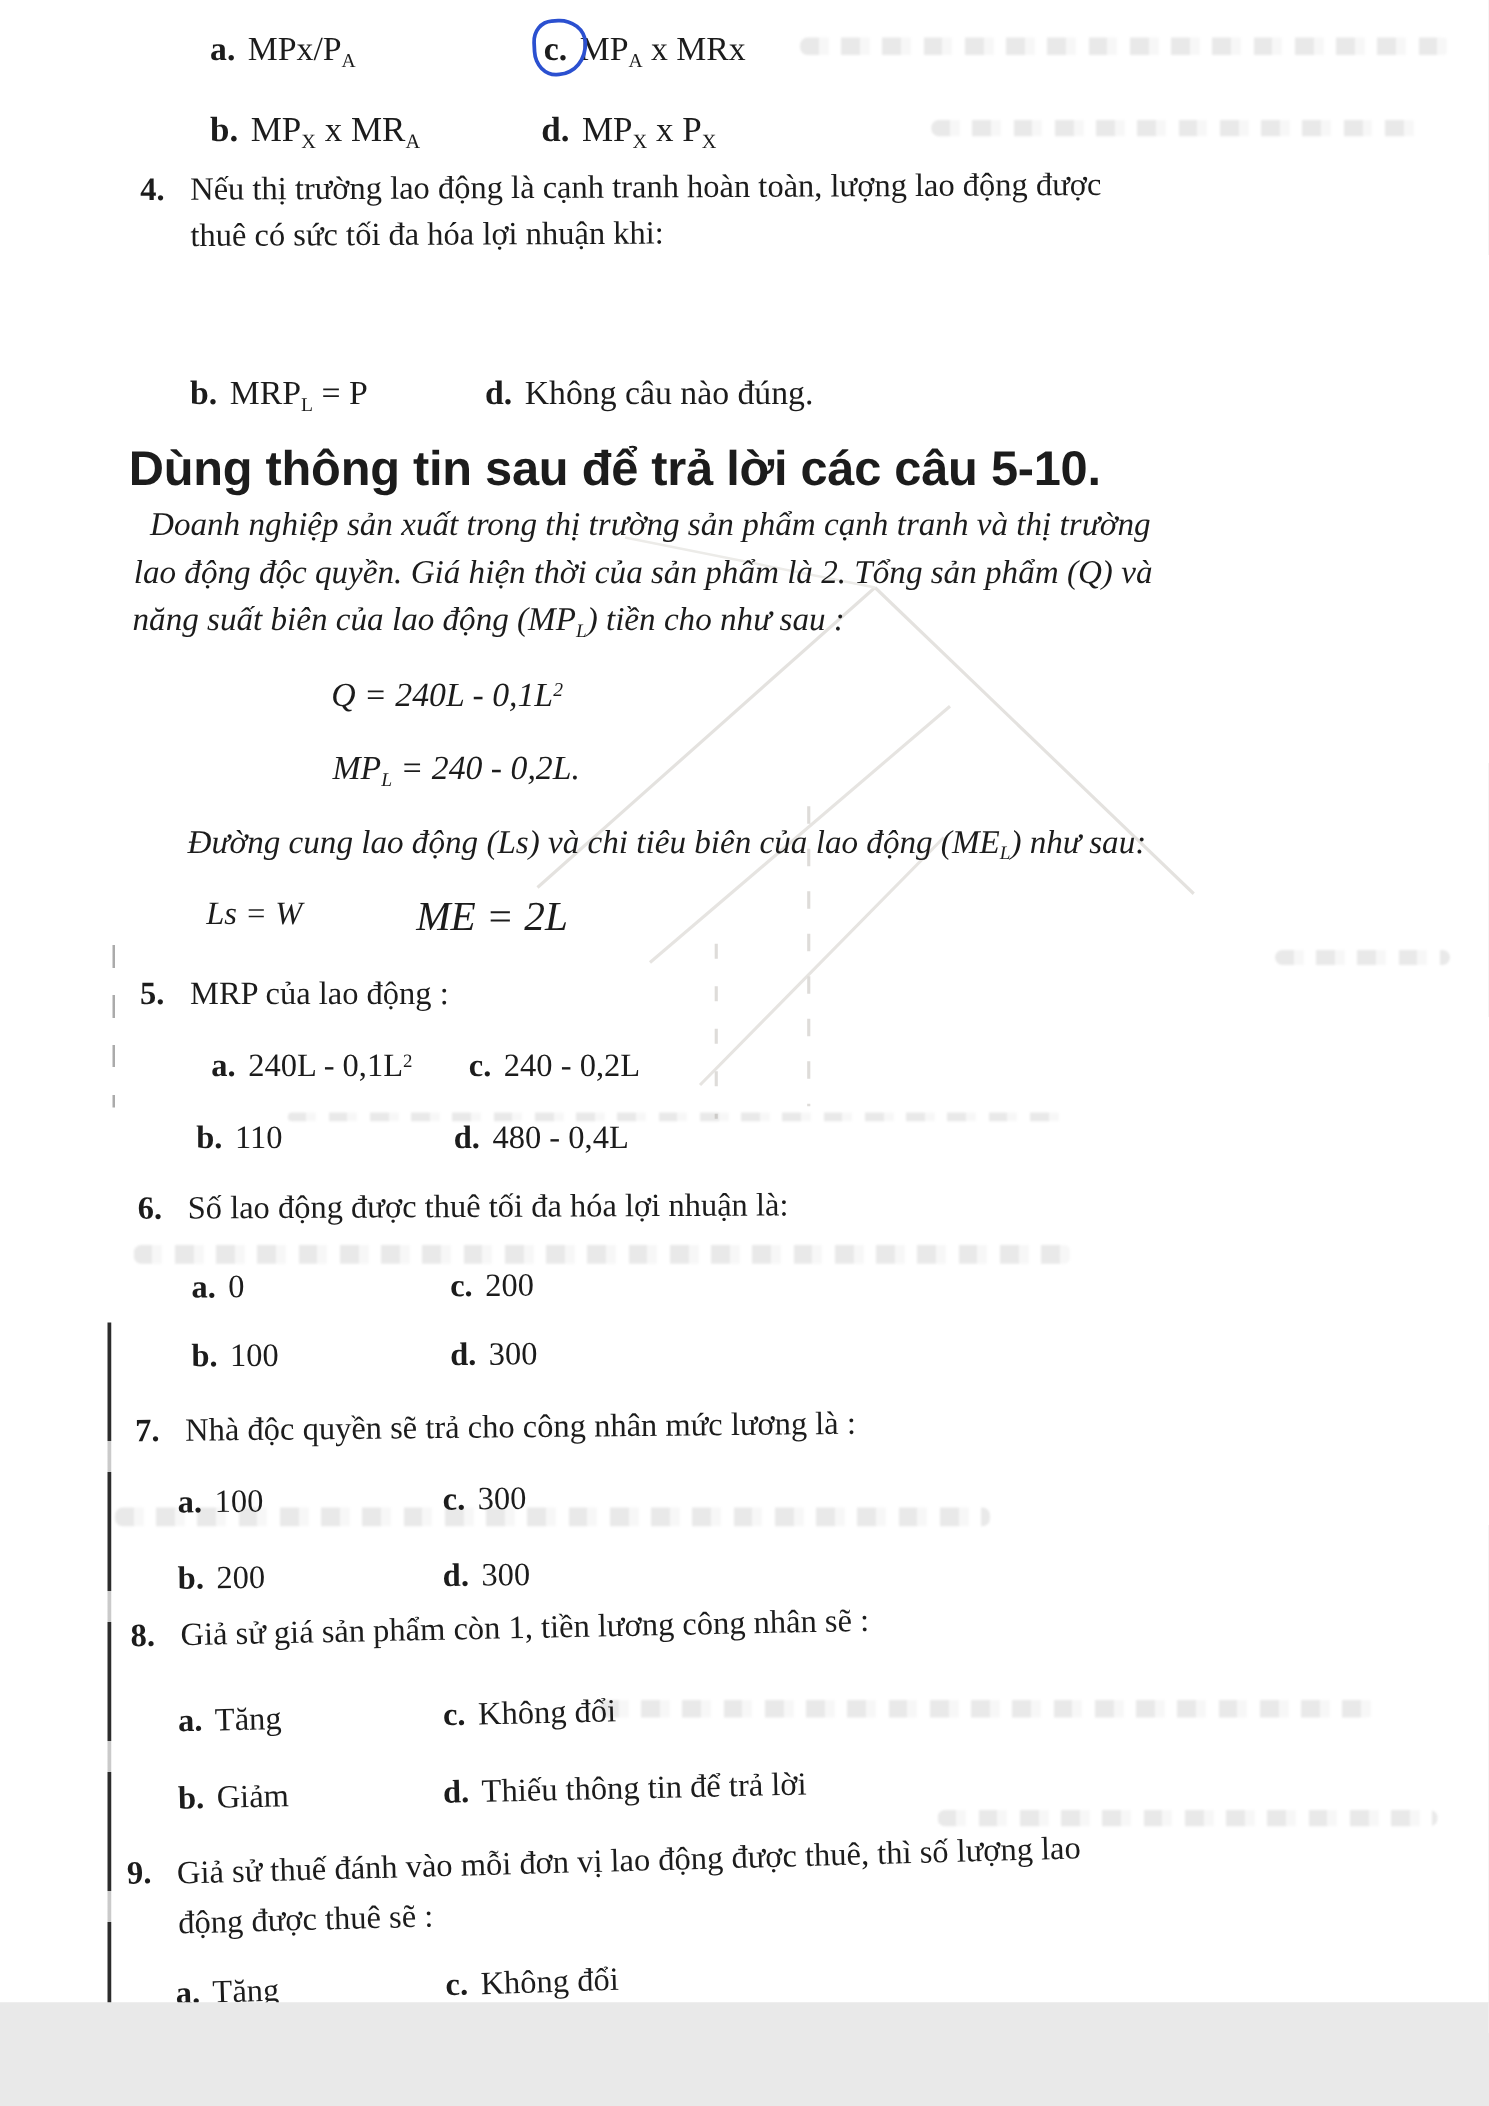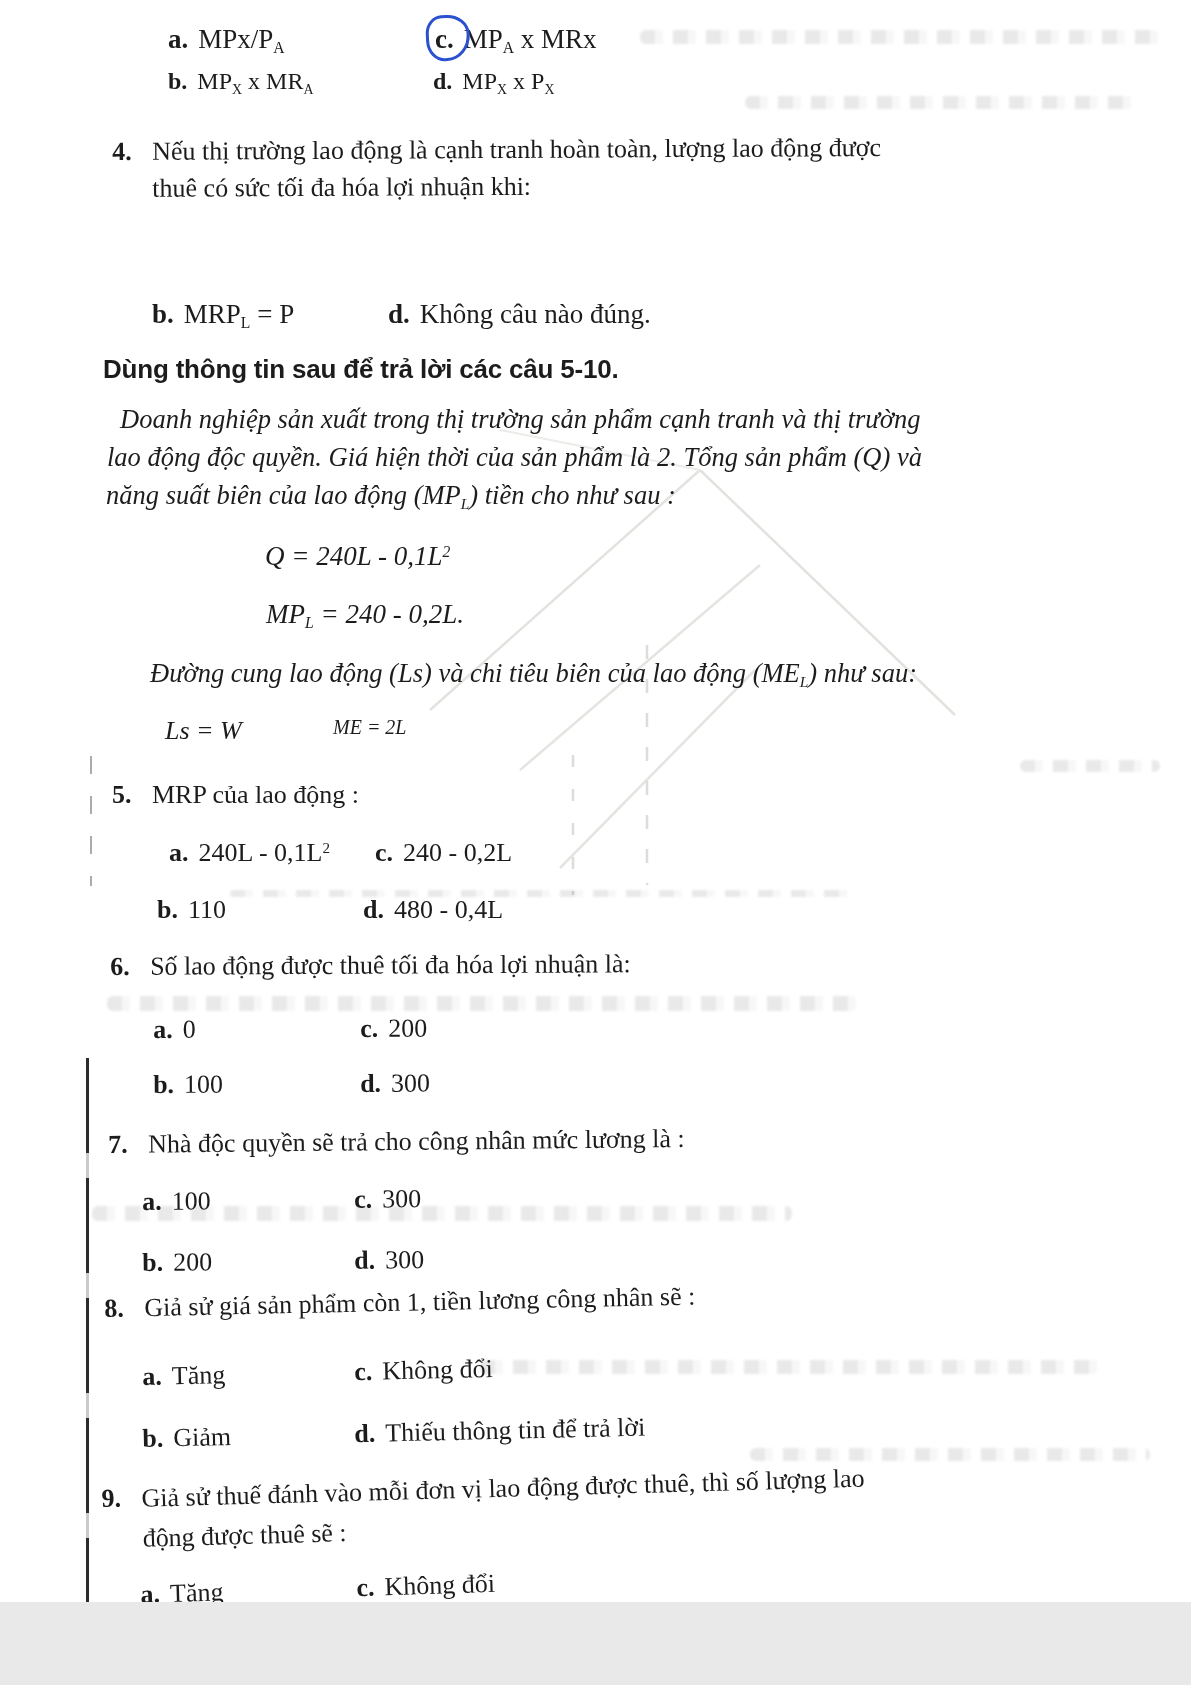--- a/index.html
+++ b/index.html
@@ -17,21 +17,21 @@
   .qtext-block{width:800px;}
   
   .row{position:absolute;display:flex;font-size:26px;line-height:34px;}
   .opt{white-space:nowrap;}
   .opt .lbl{font-weight:700;margin-right:10px;}
   
   sub{font-size:0.58em;vertical-align:-0.35em;line-height:0;}
   sup{font-size:0.58em;vertical-align:0.5em;line-height:0;}
   .heading{
     position:absolute;font-family:"Liberation Sans",sans-serif;
-    font-weight:700;font-size:26px;letter-spacing:-0.2px;
+    font-weight:700;font-size:39px;letter-spacing:-0.2px;
   }
   .para-line{position:absolute;font-style:italic;font-size:26.5px;white-space:nowrap;}
   .formula{position:absolute;font-style:italic;font-size:27px;white-space:nowrap;}
   
   .circled{position:relative;display:inline-block;z-index:2;}
   .circled::after{
     content:"";position:absolute;border:3.5px solid var(--annotation-blue,#2b50d0);
     pointer-events:none;
   }
   .circle-box::after{
@@ -101,21 +101,21 @@
   <div class="smudge" style="left:1020px;top:760px;width:140px;height:12px;"></div>
 
   <div class="row" style="left:168px;top:22px;font-size:27px;">
     <div class="opt" style="width:267px;">
       <span class="lbl">a.</span><span class="math"><span>MPx/P</span><sub>A</sub></span>
     </div>
     <div class="opt">
       <span class="lbl circled circle-box">c.</span><span class="math"><span>MP</span><sub>A</sub><span> x MRx</span></span>
     </div>
   </div>
-  <div class="row" style="left:168px;top:64px;font-size:24px;">
+  <div class="row" style="left:168px;top:88px;font-size:28px;">
     <div class="opt" style="width:265px;">
       <span class="lbl">b.</span><span class="math"><span>MP</span><sub>X</sub><span> x MR</span><sub>A</sub></span>
     </div>
     <div class="opt">
       <span class="lbl">d.</span><span class="math"><span>MP</span><sub>X</sub><span> x P</span><sub>X</sub></span>
     </div>
   </div>
 
   <div class="q" style="left:112px;top:133px;transform:rotate(-0.3deg);transform-origin:left top;">
     <span class="num">4.</span>
@@ -135,21 +135,21 @@
 
   <div class="heading" style="left:103px;top:354px;">Dùng thông tin sau để trả lời các câu 5-10.</div>
   <div class="para-line" style="left:120px;top:404px;">Doanh nghiệp  sản xuất trong thị trường sản phẩm cạnh tranh và thị trường</div>
   <div class="para-line" style="left:107px;top:442px;">lao động độc quyền. Giá hiện thời của sản phẩm là 2. Tổng sản phẩm (Q) và</div>
   <div class="para-line" style="left:106px;top:480px;"><span>năng suất biên của lao động (MP</span><sub>L</sub><span>) tiền cho như sau :</span></div>
 
   <div class="formula" style="left:265px;top:541px;"><span>Q = 240L - 0,1L</span><sup>2</sup></div>
   <div class="formula" style="left:266px;top:599px;"><span>MP</span><sub>L</sub><span> = 240 - 0,2L.</span></div>
   <div class="para-line" style="left:150px;top:658px;"><span>Đường cung lao động (Ls) và chi tiêu biên của lao động (ME</span><sub>L</sub><span>) như sau:</span></div>
   <div class="formula" style="left:165px;top:716px;font-size:26px;">Ls = W</div>
-  <div class="formula" style="left:333px;top:716px;font-size:20px;">ME = 2L</div>
+  <div class="formula" style="left:333px;top:716px;font-size:33px;">ME = 2L</div>
 
   <div class="q" style="left:112px;top:776px;">
     <span class="num">5.</span>
     <span>MRP của lao động :</span>
   </div>
   <div class="row" style="left:157px;top:836px;margin-left:12px;">
     <div class="opt" style="width:206px;">
       <span class="lbl">a.</span><span class="math"><span>240L - 0,1L</span><sup>2</sup></span>
     </div>
     <div class="opt">

